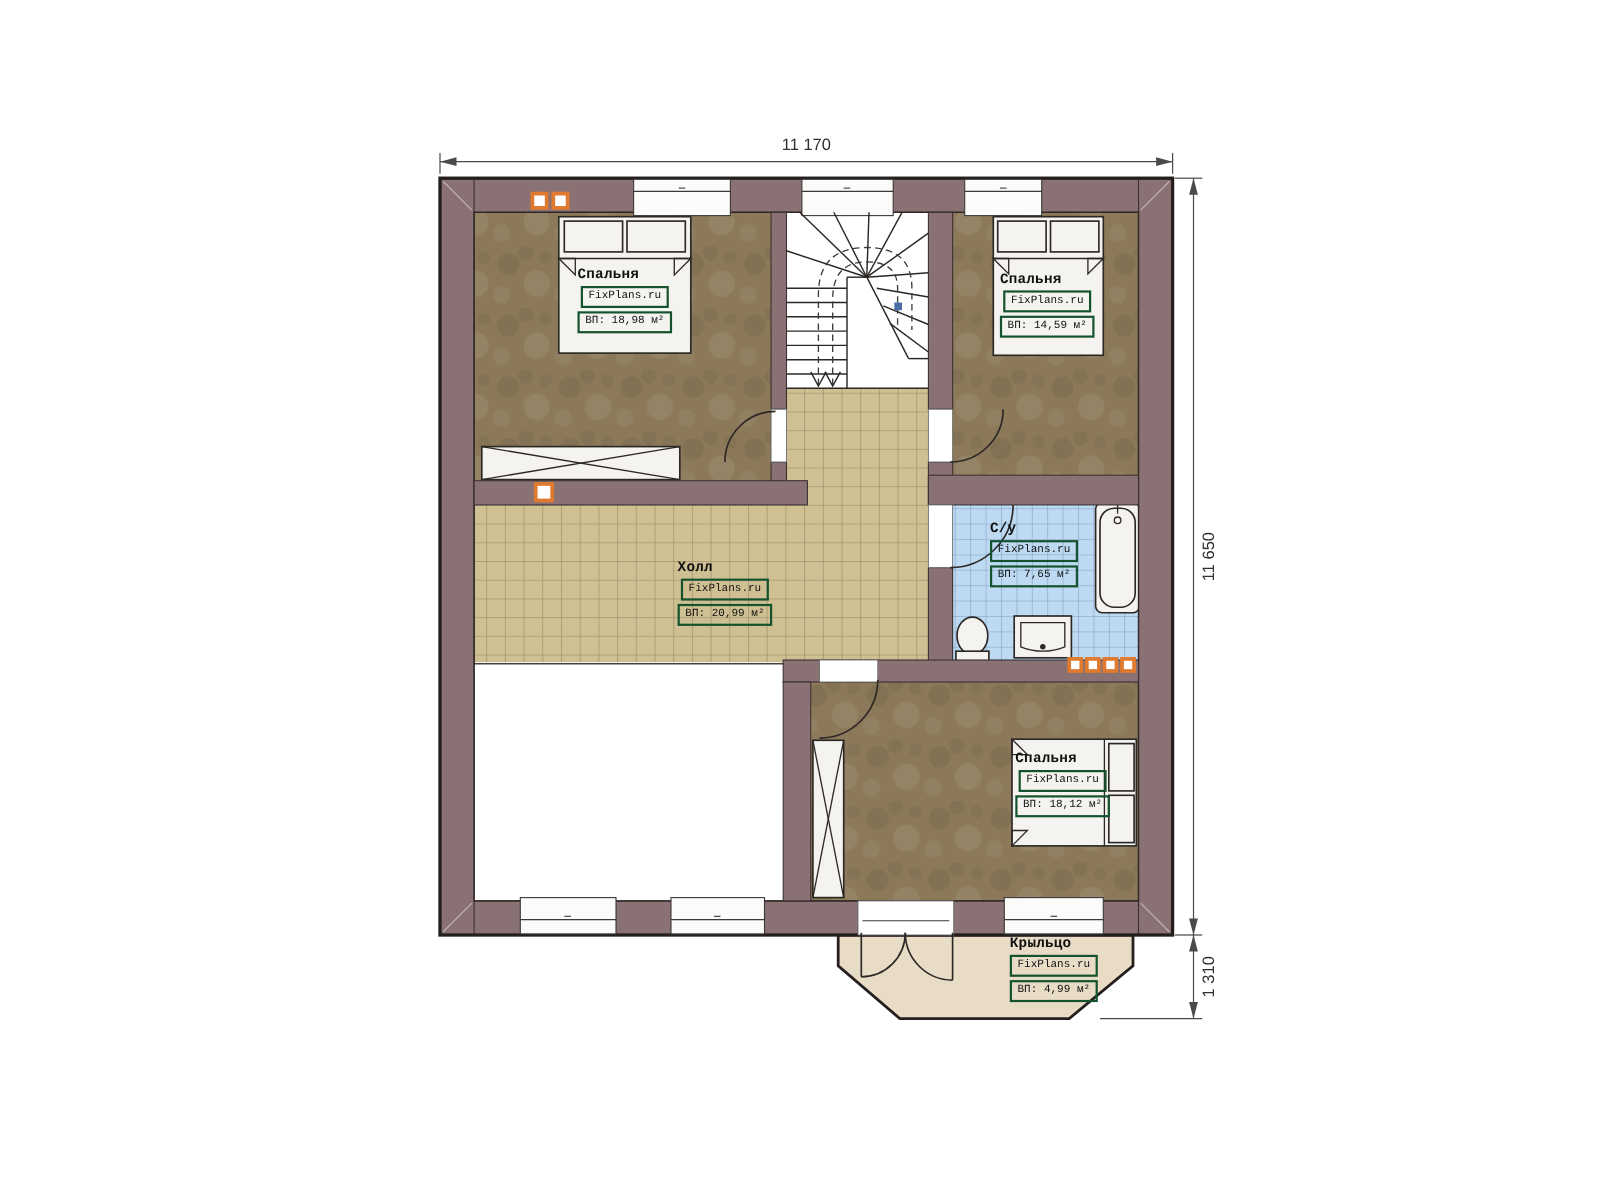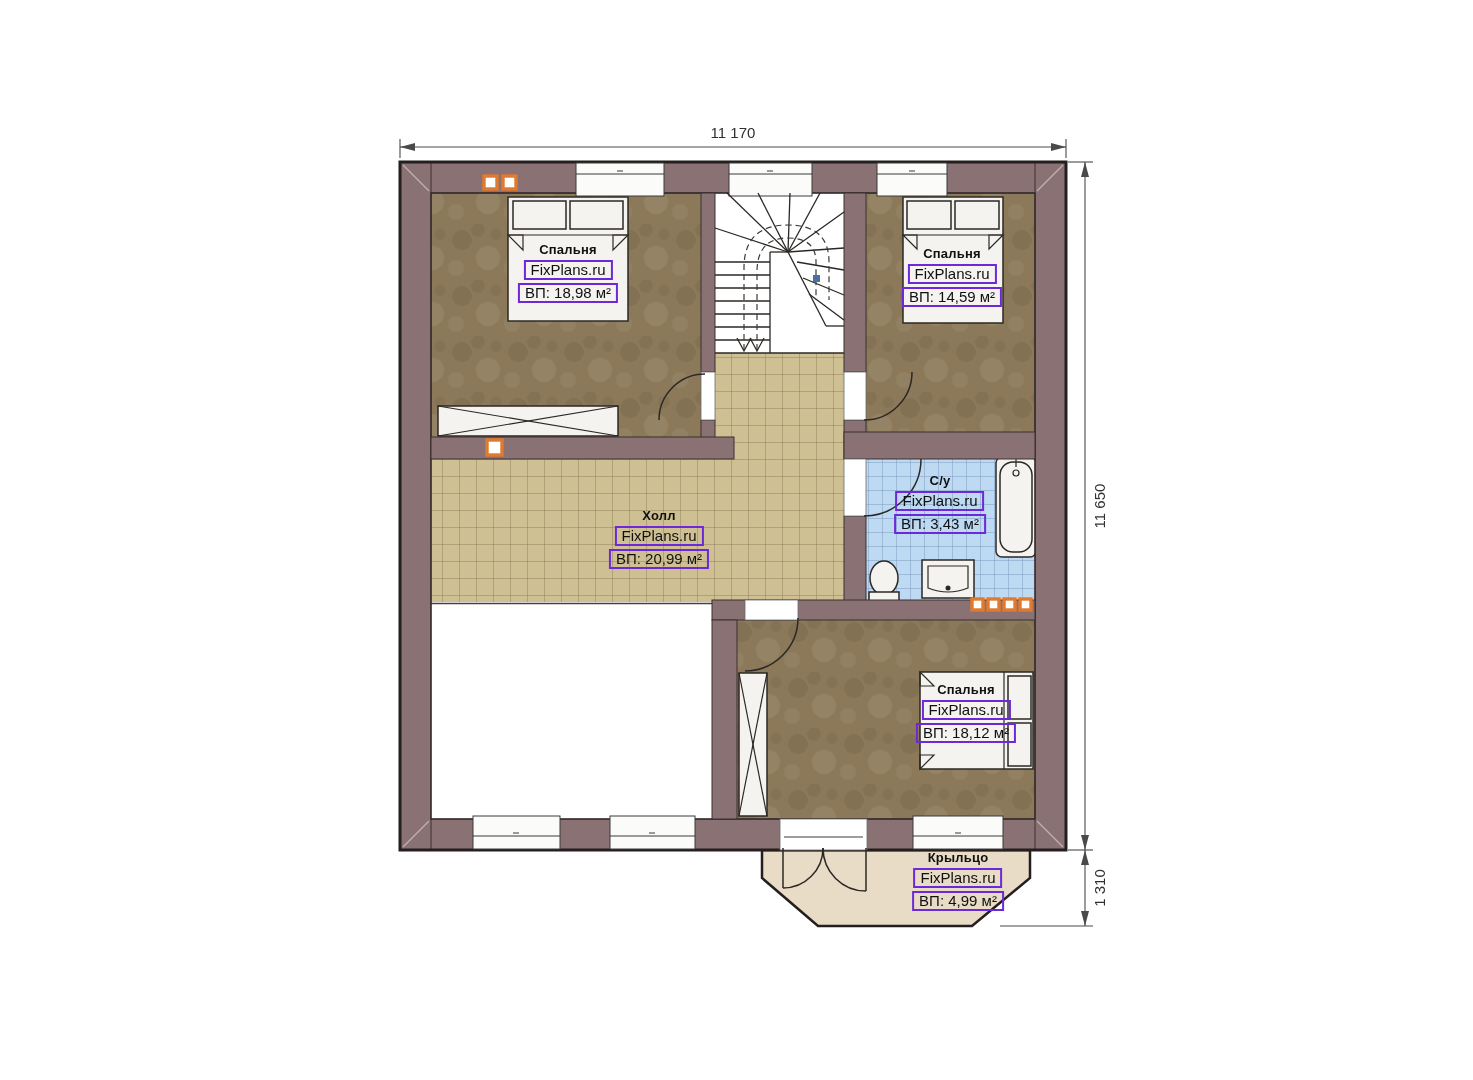--- a/index.html
+++ b/index.html
@@ -22,24 +22,24 @@
   .arc{stroke:#2c2825;stroke-width:1.5;fill:none;}
   .stair{stroke:#2b2724;stroke-width:1.3;fill:none;}
   .dash{stroke:#3a3a3a;stroke-width:1.2;fill:none;stroke-dasharray:6 4;}
   .dim{stroke:#4a4a4a;stroke-width:1.1;}
   .dimarrow{fill:#4a4a4a;stroke:none;}
   .vent{fill:#fff;stroke:var(--marker);stroke-width:3.4;}
   .win{fill:#fbfbfa;stroke:#3a3a3a;stroke-width:1;}
   .winline{stroke:#3a3a3a;stroke-width:1;}
   .hatch{stroke:rgba(255,255,255,.45);stroke-width:1.2;}
   
-  .room-label{position:absolute;transform:translateX(-50%);text-align:center;color:#101010;z-index:5;}
+  .room-label{position:absolute;transform:translateX(-50%);text-align:left;color:#101010;z-index:5;font-family:Liberation Mono, monospace;}
   .room-name{font-weight:700;font-size:13px;line-height:15px;letter-spacing:.2px;}
-  .label-box{display:block;width:fit-content;margin:3px auto 0;border:2px solid #6d28d9;
-             padding:0 5px;font-size:15px;line-height:16px;white-space:nowrap;color:#101010;}
+  .label-box{display:block;width:fit-content;margin:3px auto 0;border:2px solid #14532d;
+             padding:0 5px;font-size:10px;line-height:16px;white-space:nowrap;color:#101010;}
   .dim-label{position:absolute;font-size:15px;color:#303030;white-space:nowrap;
              transform:translate(-50%,-50%);z-index:5;}
   .dim-label.vert{transform:translate(-50%,-50%) rotate(-90deg);}
 </style>
 </head>
 <body>
 
 <div class="canvas">
 
   <svg width="1473" height="1080" viewBox="0 0 1473 1080">
@@ -308,21 +308,21 @@
 
   <div class="room-label" style="left:659px;top:508px">
     <div class="room-name">Холл</div>
     <span class="label-box">FixPlans.ru</span>
     <span class="label-box">ВП: 20,99 м²</span>
   </div>
 
   <div class="room-label" style="left:940px;top:473px">
     <div class="room-name">С/у</div>
     <span class="label-box">FixPlans.ru</span>
-    <span class="label-box">ВП: 3,43 м²</span>
+    <span class="label-box">ВП: 7,65 м²</span>
   </div>
 
   <div class="room-label" style="left:966px;top:682px">
     <div class="room-name">Спальня</div>
     <span class="label-box">FixPlans.ru</span>
     <span class="label-box">ВП: 18,12 м²</span>
   </div>
 
   <div class="room-label" style="left:958px;top:850px">
     <div class="room-name">Крыльцо</div>

